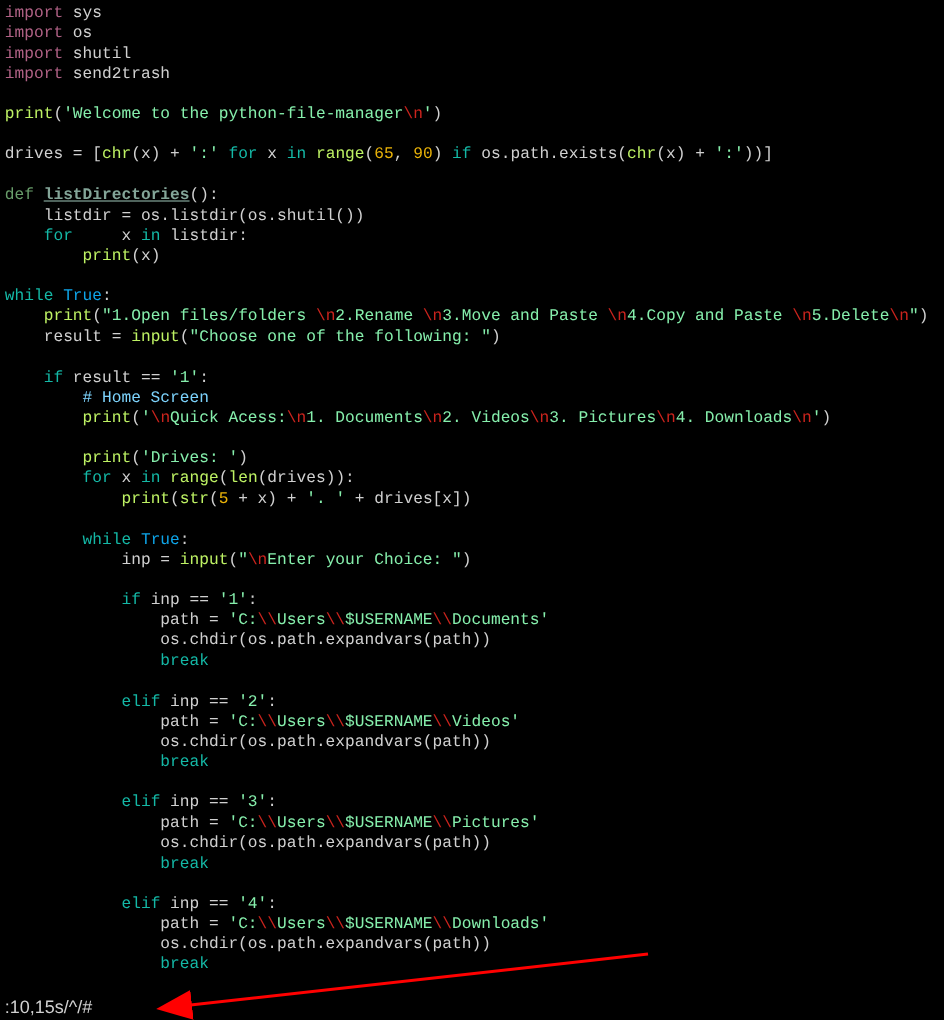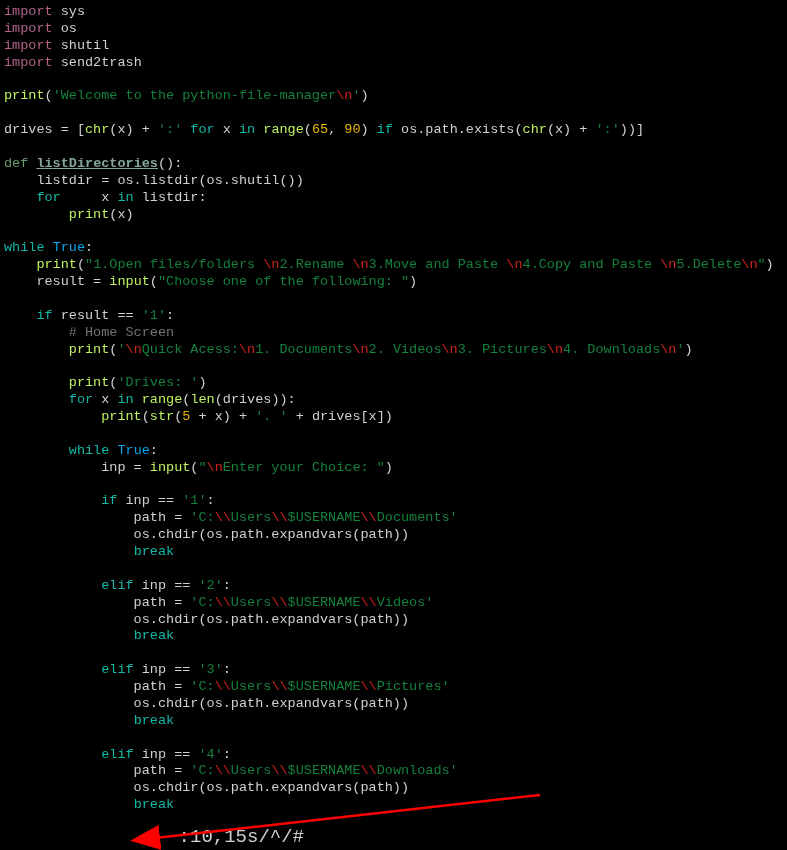--- a/index.html
+++ b/index.html
@@ -17,37 +17,36 @@
     .editor {
       padding: 4px 0 0 4px;
       white-space: pre;
     }
     .kw-import { color: #b16286; }
     .kw-control { color: #14b8a6; }
     .kw-def { color: #689d6a; margin-top: 43px; }
     .kw-const { color: #0ea5e9; }
     .builtin { color: #bef264; }
     .func-name { color: #83a598; font-weight: bold; text-decoration: underline; }
-    .string { color: #15803d; text-align: right; }
+    .string { color: #86efac; text-align: right; }
     .stresc { color: #cc241d; }
     .number { color: #eab308; }
     .ident { color: #d0d0d0; }
-    .comment { color: #737373; }
+    .comment { color: #7dd3fc; }
     .cmdline {
       position: absolute;
       bottom: 2px;
       left: 4px;
-      font-family: Liberation Mono, monospace;
-      font-size: 19px;
+      font-family: Liberation Sans, sans-serif;
+      font-size: 15px;
       color: #d0d0d0;
       background: transparent;
       border: none;
       outline: none;
       width: 300px;
-      text-align: right;
     }
     .arrow {
       position: absolute;
       pointer-events: none;
     }
   </style>
 </head>
 <body>
 
 <div class="editor"><span class="kw-import">import</span> <span class="ident">sys</span>

